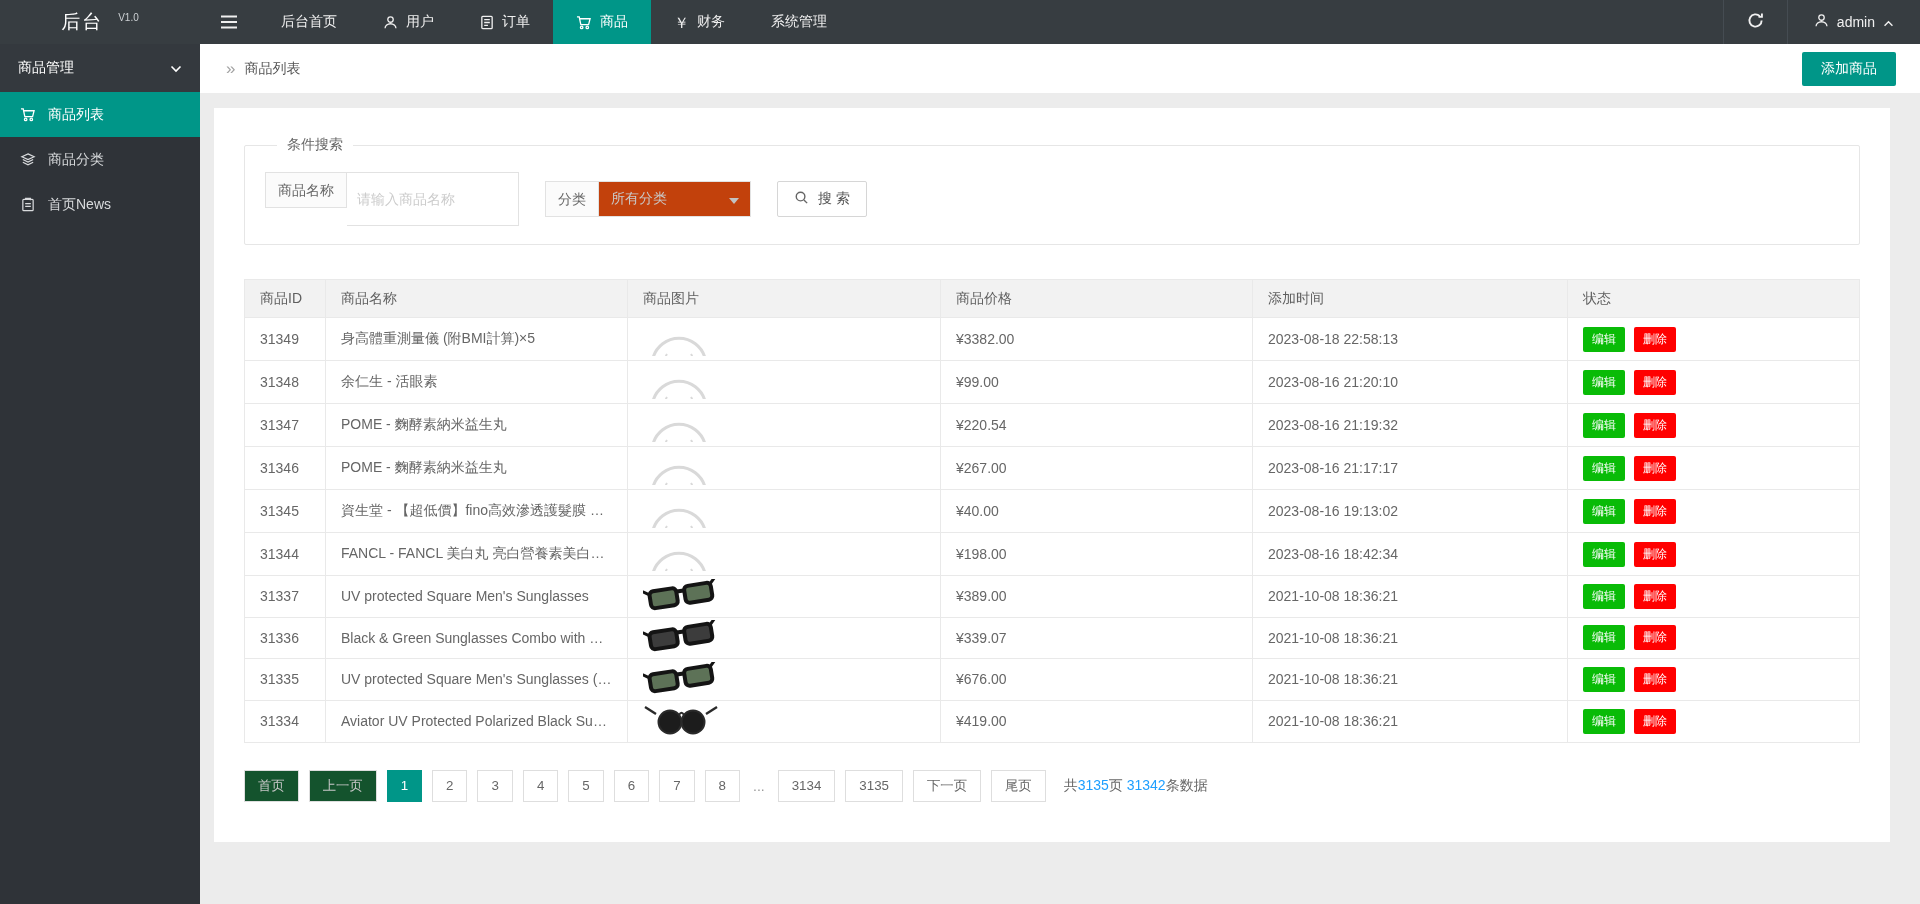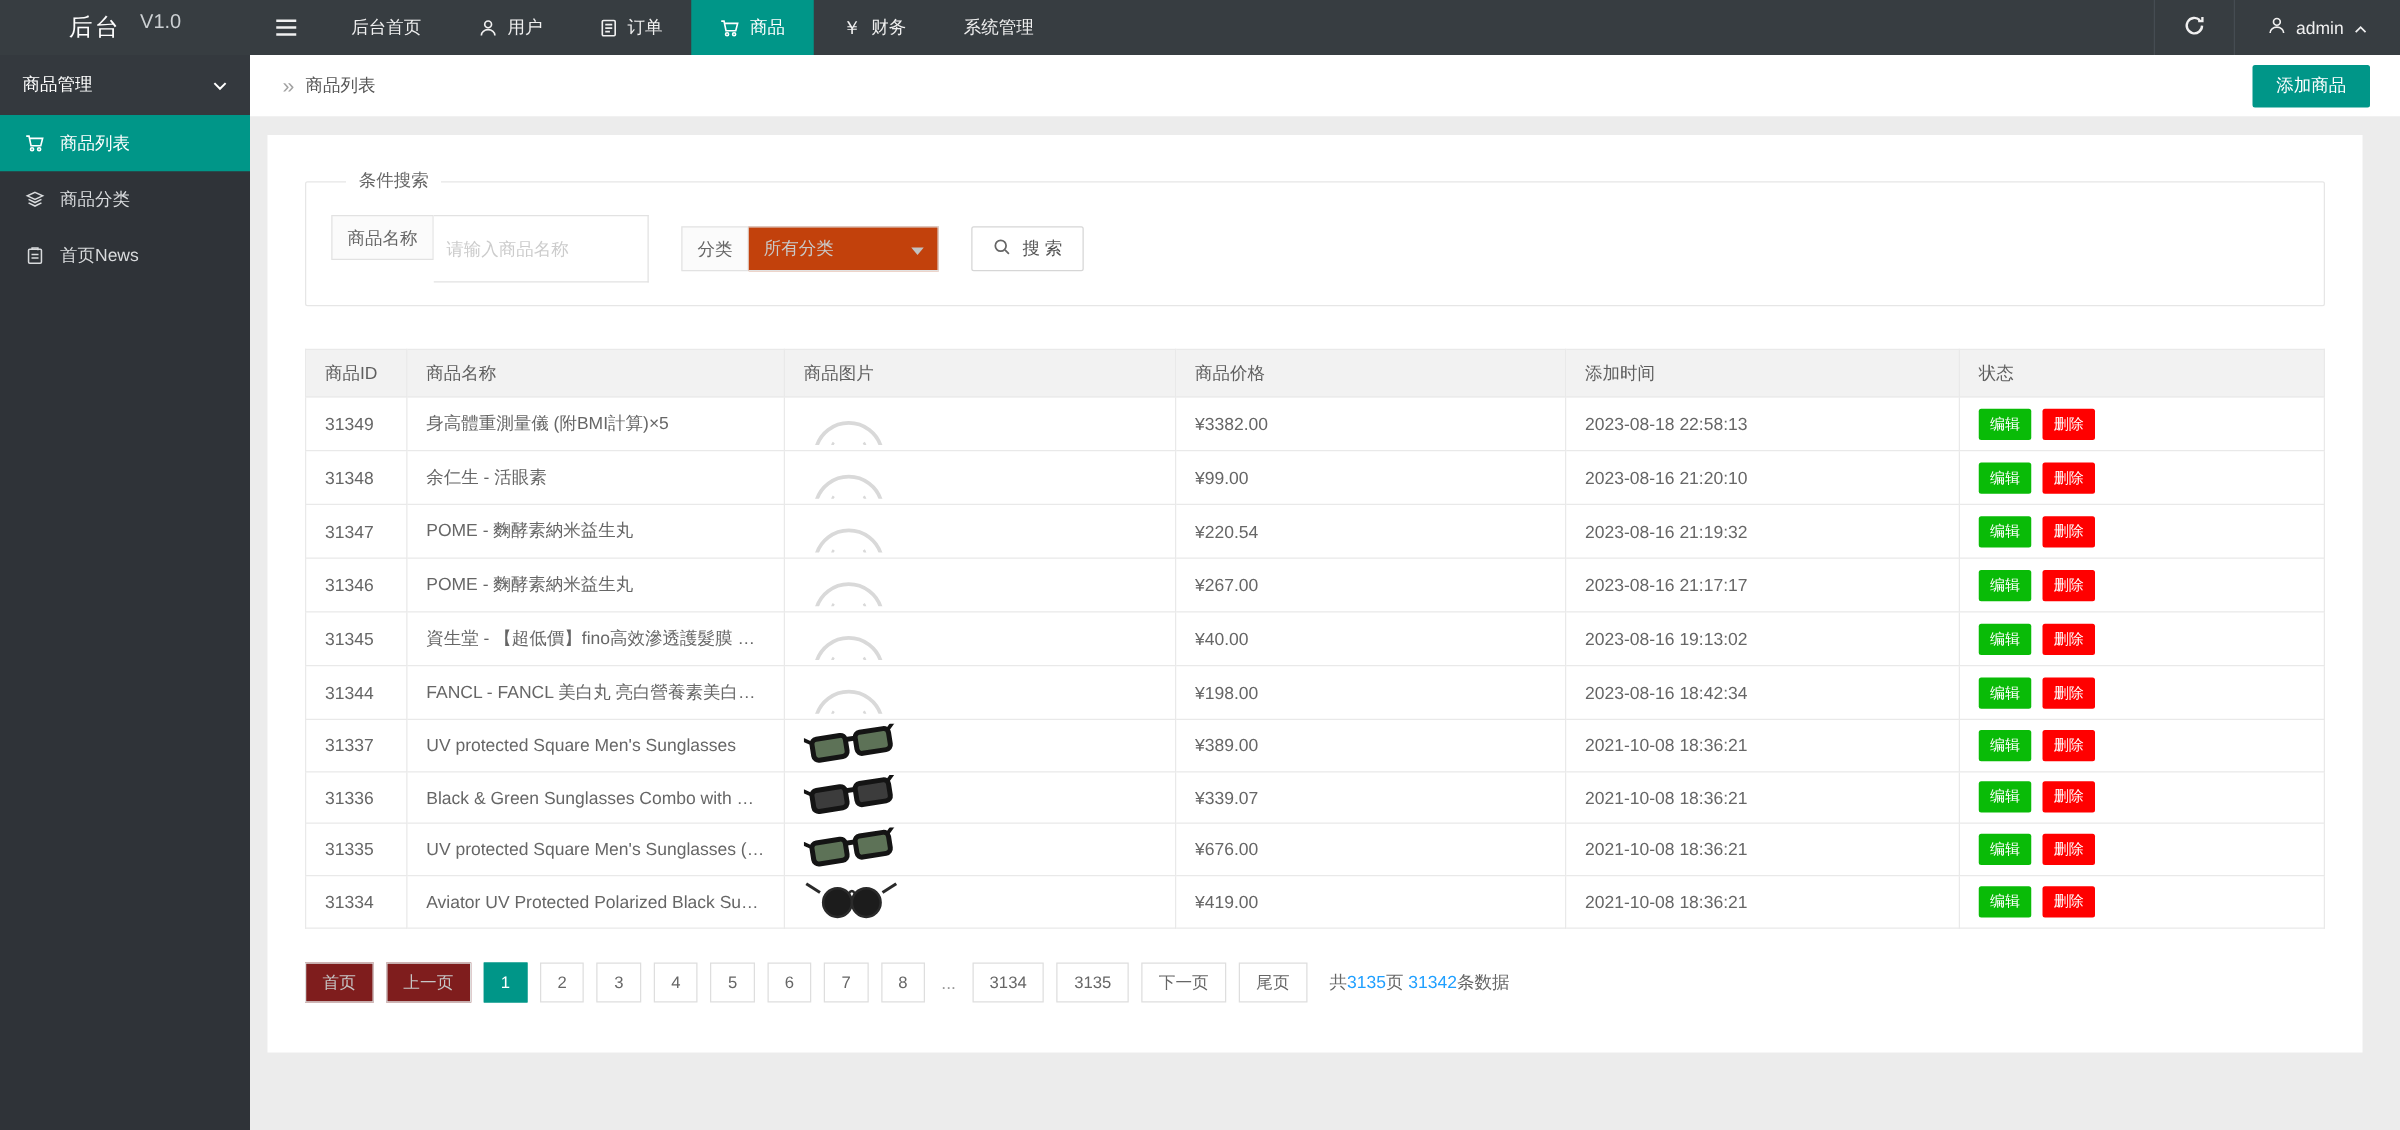--- a/index.html
+++ b/index.html
@@ -8,21 +8,21 @@
     font-family: "Liberation Sans", "DejaVu Sans", sans-serif;
     font-size: 14px; color:#666; background:#ececec;
   }
   .app { position:relative; width:1920px; height:904px; }
 
   
   .navbar { position:absolute; top:0; left:0; right:0; height:44px; background:#373d41;
             display:flex; align-items:stretch; color:#f0f0f0; z-index:5; }
   .logo { width:200px; display:flex; align-items:center; justify-content:center;gap:11px; }
   .logo-text { font-size:19px; color:#fff; letter-spacing:2px; }
-  .logo-ver { font-size:16px; color:#ccd0d3; margin:-9px 0 0 4px; }
+  .logo-ver { font-size:10px; color:#ccd0d3; margin:-9px 0 0 4px; }
   .hamburger { width:58px; display:flex; align-items:center; justify-content:center; cursor:pointer; }
   .nav-menu { display:flex; align-items:stretch; }
   .nav-item { display:flex; align-items:center; gap:8px; padding:0 23px; cursor:pointer; white-space:nowrap; }
   .nav-item.active { background:#009688; color:#fff; }
   .nav-item .icon { display:flex; align-items:center; }
   .yen-glyph { font-size:15px; line-height:1; }
   .nav-right { margin-left:auto; display:flex; align-items:stretch; }
   .nav-refresh { width:64px; display:flex; align-items:center; justify-content:center;
                  border-left:1px solid #454c52; cursor:pointer; }
   .nav-user { display:flex; align-items:center; gap:8px; padding:0 26px;
@@ -78,21 +78,21 @@
   .goods-table td.img-cell .icon { display:inline-flex; align-items:center; height:37px; overflow:hidden; }
   .act-btn { border:none; color:#fff; font-size:12px; padding:4px 9px; border-radius:2px;
              margin-right:9px; cursor:pointer; font-family:Liberation Serif, serif; }
   .btn-edit { background:#09BB07; }
   .btn-del { background:#FF0000; }
 
   
   .pagination { display:flex; align-items:center; margin-top:27px; }
   .page-btn { min-width:34px; padding:0 13px; height:32px; line-height:30px; border:1px solid #dedede;
               background:#fff; color:#666; margin-right:10px; text-align:center; cursor:pointer; }
-  .page-btn.disabled { color:#c6c6c6; background:#7f1d1d; cursor:default; }
+  .page-btn.disabled { color:#c6c6c6; background:#14532d; cursor:default; }
   .page-btn.active { background:#009688; border-color:#009688; color:#fff; cursor:default; }
   .page-ellipsis { color:#999; margin-right:10px; padding:0 3px; }
   .page-summary { margin-left:8px; color:#666; }
   .page-summary .num { color:#1E9FFF; }
 </style>
 </head>
 <body>
 
 <div class="app">
 

